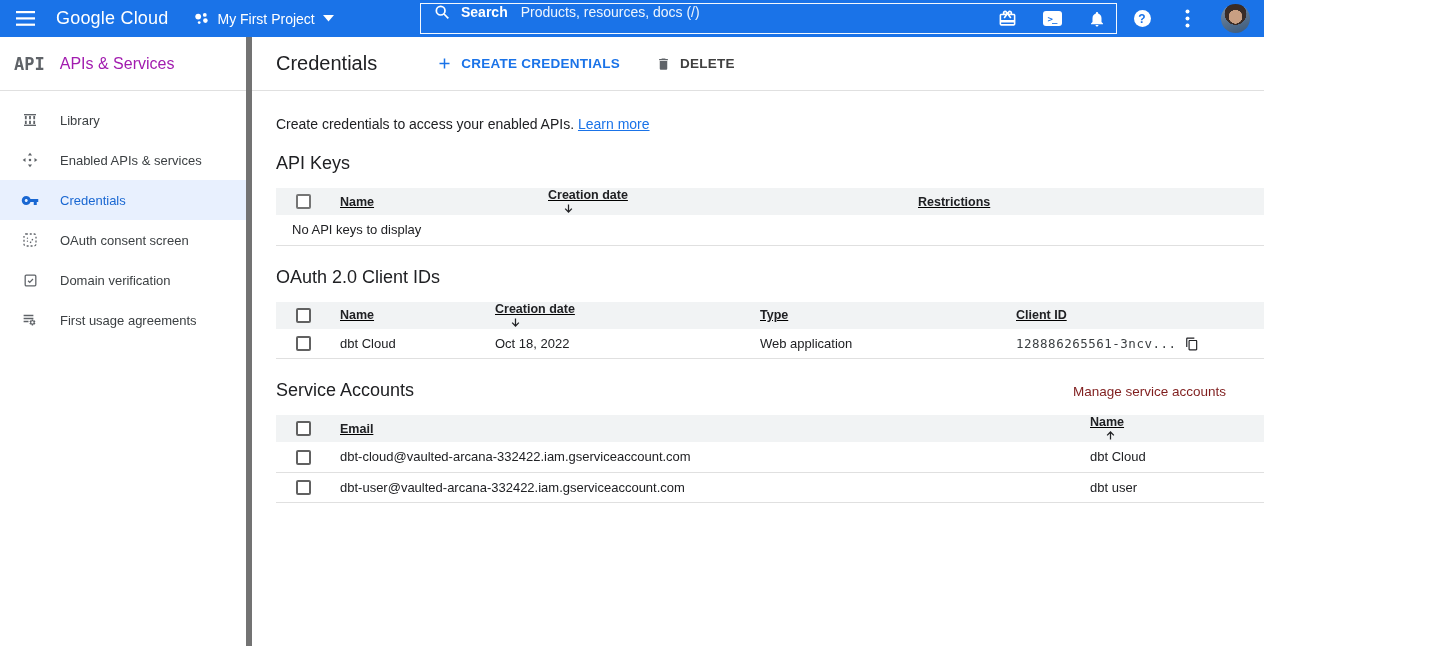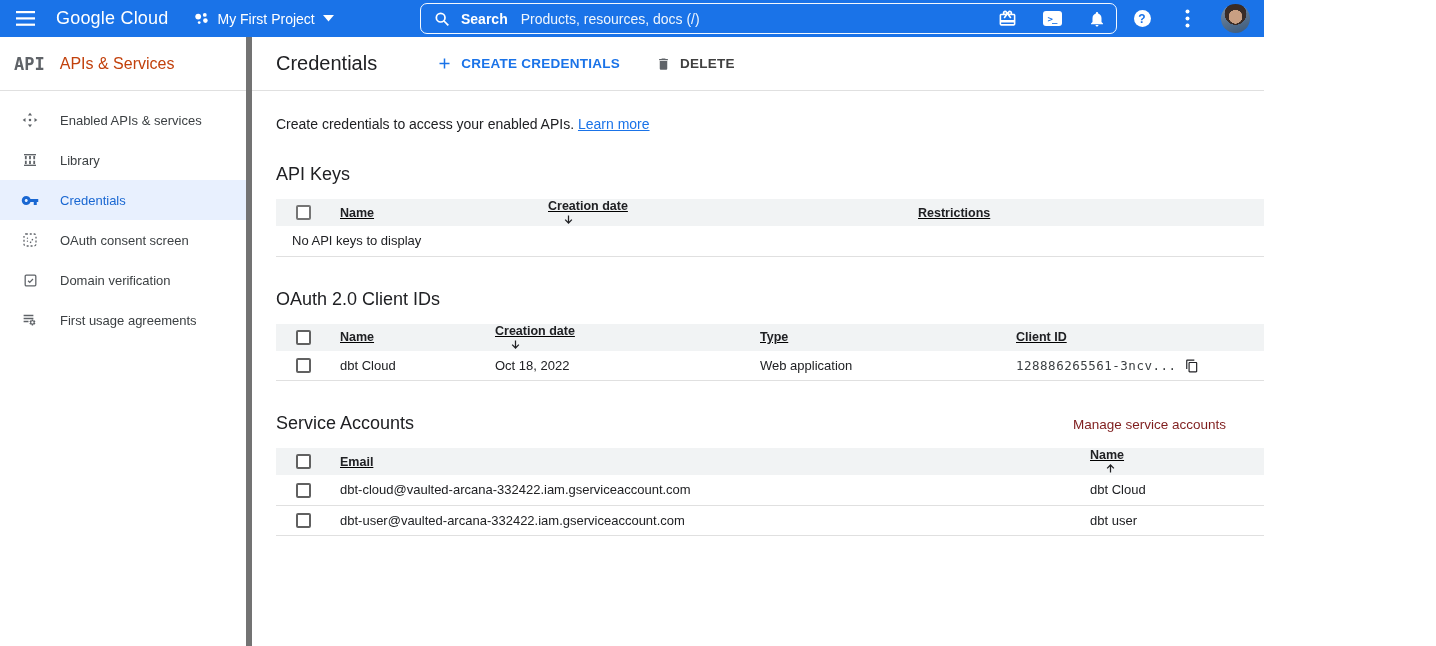--- a/index.html
+++ b/index.html
@@ -4,57 +4,57 @@
 <style>
   * { margin:0; padding:0; box-sizing:border-box; }
   body { font-family:"Liberation Sans","DejaVu Sans",sans-serif; background:#fff; }
   .app { width:1264px; height:646px; overflow:hidden; display:flex; flex-direction:column; background:#fff; }
 
   
   .topbar { height:37px; background:#1a73e8; display:flex; align-items:center; color:#fff; position:relative; flex:0 0 37px; }
   .hamburger { width:50px; height:37px; display:flex; align-items:center; justify-content:center; cursor:pointer; }
   .logo { font-size:18px; letter-spacing:.2px; margin-left:6px; white-space:nowrap; cursor:pointer; }
   .project-switcher { display:flex; align-items:center; margin-left:26px; font-size:14px; gap:8px; cursor:pointer; white-space:nowrap; }
-  .searchbar { position:absolute; left:420px; top:3px; width:697px; height:31px; border:1px solid rgba(255,255,255,.95); border-radius:7px; display:flex; align-items:center; padding:0 13px; cursor:text; }
+  .searchbar { position:absolute; left:420px; top:3px; width:697px; height:31px; border:1px solid rgba(255,255,255,.95); border-radius:0; display:flex; padding:0 13px; cursor:text; }
   .search-label { font-size:14px; font-weight:700; margin-left:11px; }
   .search-placeholder { font-size:14px; margin-left:13px; color:rgba(255,255,255,.93); }
   .topbar-right { margin-left:auto; display:flex; align-items:center; gap:23px; padding-right:14px; }
   .tb-iconbtn { width:22px; height:22px; display:flex; align-items:center; justify-content:center; cursor:pointer; }
   .shell-chip { width:19px; height:15px; background:#fff; border-radius:3px; color:#1a73e8; font-family:"DejaVu Sans Mono",monospace; font-weight:700; font-size:9px; display:flex; align-items:center; justify-content:center; letter-spacing:-1px; }
   .help-chip { width:17px; height:17px; background:#fff; border-radius:50%; color:#1a73e8; font-weight:700; font-size:12px; display:flex; align-items:center; justify-content:center; }
   .avatar { width:29px; height:29px; border-radius:50%; background:
       radial-gradient(circle at 50% 44%, #c99f82 0 31%, rgba(0,0,0,0) 32%),
       radial-gradient(circle at 50% 34%, #3a2c26 0 45%, rgba(0,0,0,0) 46%),
       linear-gradient(160deg,#7d93ad 0%,#55708e 55%,#3c5878 100%);
     cursor:pointer; }
 
   
   .main { flex:1; display:flex; min-height:0; }
   .sidebar { width:252px; flex:0 0 252px; border-right:6px solid #737373; background:#fff; }
   .sidebar-header { height:54px; display:flex; align-items:center; padding-left:14px; border-bottom:1px solid #e0e0e0; }
   .api-glyph { font-family:"DejaVu Sans Mono",monospace; font-weight:700; font-size:17px; color:#5f6368; letter-spacing:0; }
-  .sidebar-title { font-size:16px; color:#c2410c; margin-left:15px; }
+  .sidebar-title { font-size:16px; color:#a21caf; margin-left:15px; }
   .menu { padding-top:9px; }
   .menu-item { height:40px; display:flex; align-items:center; padding-left:21px; font-size:13px; color:#3c4043; cursor:pointer; }
   .mi-icon { width:18px; height:18px; color:#5f6368; margin-right:21px; display:flex; align-items:center; justify-content:center; flex:0 0 18px; }
   .menu-item.selected { background:#e8f0fe; color:#1967d2; }
   .menu-item.selected .mi-icon { color:#1967d2; }
 
   .content { flex:1; min-width:0; display:flex; flex-direction:column; }
   .content-header { height:54px; flex:0 0 54px; border-bottom:1px solid #e0e0e0; display:flex; align-items:center; padding-left:24px; }
   .page-title { font-size:20px; color:#202124; }
   .hbtn { display:flex; align-items:center; gap:9px; font-size:13.5px; font-weight:700; letter-spacing:.25px; cursor:pointer; background:none; border:none; font-family:Liberation Sans, sans-serif; }
   .hbtn.create { color:#1a73e8; margin-left:60px; }
   .hbtn.delete { color:#404040; margin-left:36px; cursor:default; }
 
   .content-body { padding:0 24px; overflow:hidden; }
   .intro { margin-top:25px; font-size:14px; color:#202124; }
   .intro a { color:#1a73e8; text-decoration:underline; cursor:pointer; }
-  .section-heading { margin-top:32px; font-size:18px; font-weight:400; color:#202124; }
-  .section-row { margin-top:32px; display:flex; align-items:baseline; justify-content:space-between; }
+  .section-heading { margin-top:21px; font-size:18px; font-weight:400; color:#202124; }
+  .section-row { margin-top:21px; display:flex; align-items:baseline; justify-content:space-between; }
   .manage-link { color:#7f1d1d; font-size:13.5px; cursor:pointer; padding-right:14px; }
 
   table.tbl { width:100%; border-collapse:collapse; table-layout:fixed; margin-top:14px; }
   .tbl thead tr { background:#f1f3f4;text-decoration:underline; }
   .tbl th { height:27px; font-size:12.5px; font-weight:700; color:#202124; text-align:left; padding:0 10px; white-space:nowrap; overflow:hidden; }
   .tbl th.cb-cell, .tbl td.cb-cell { padding-left:20px; }
   .tbl th.actions { text-align:right; color:#80868b; font-weight:400; padding-right:18px; }
   .tbl td { height:30px; font-size:13px; color:#202124; padding:0 10px; border-bottom:1px solid #e0e0e0; white-space:nowrap; overflow:hidden; }
   .tbl td.actions { text-align:right; padding-right:18px; }
   .muted { color:#5f6368; }
@@ -138,40 +138,40 @@
 
     <div class="sidebar">
       <div class="sidebar-header">
         <span class="api-glyph">API</span>
         <span class="sidebar-title">APIs &amp; Services</span>
       </div>
       <div class="menu">
         <div class="menu-item">
           <span class="mi-icon">
             <svg width="18" height="18" viewBox="0 0 24 24" fill="currentColor">
-                <path d="M12 2.2L14.8 6H9.2L12 2.2zM12 21.8L9.2 18h5.6L12 21.8zM2.2 12L6 9.2v5.6L2.2 12zM21.8 12L18 14.8V9.2L21.8 12z"></path>
-                <circle cx="12" cy="12" r="1.7"></circle>
-              </svg>
-          </span>
-          <span>Enabled APIs &amp; services</span>
-        </div>
-        <div class="menu-item">
-          <span class="mi-icon">
-            <svg width="18" height="18" viewBox="0 0 24 24" fill="currentColor">
                 <rect x="4" y="4" width="16" height="1.8"></rect>
                 <rect x="5.2" y="6.6" width="2.4" height="4.4"></rect>
                 <rect x="10.8" y="6.6" width="2.4" height="4.4"></rect>
                 <rect x="16.4" y="6.6" width="2.4" height="4.4"></rect>
                 <rect x="5.2" y="13" width="2.4" height="4.4"></rect>
                 <rect x="10.8" y="13" width="2.4" height="4.4"></rect>
                 <rect x="16.4" y="13" width="2.4" height="4.4"></rect>
                 <rect x="4" y="18.2" width="16" height="1.8"></rect>
               </svg>
           </span>
           <span>Library</span>
+        </div>
+        <div class="menu-item">
+          <span class="mi-icon">
+            <svg width="18" height="18" viewBox="0 0 24 24" fill="currentColor">
+                <path d="M12 2.2L14.8 6H9.2L12 2.2zM12 21.8L9.2 18h5.6L12 21.8zM2.2 12L6 9.2v5.6L2.2 12zM21.8 12L18 14.8V9.2L21.8 12z"></path>
+                <circle cx="12" cy="12" r="1.7"></circle>
+              </svg>
+          </span>
+          <span>Enabled APIs &amp; services</span>
         </div>
         <div class="menu-item selected">
           <span class="mi-icon">
             <svg width="19" height="19" viewBox="0 0 24 24" fill="currentColor">
                 <path d="M12.65 10C11.83 7.67 9.61 6 7 6c-3.31 0-6 2.69-6 6s2.69 6 6 6c2.61 0 4.83-1.67 5.65-4H17v4h4v-4h2v-4H12.65zM7 14c-1.1 0-2-.9-2-2s.9-2 2-2 2 .9 2 2-.9 2-2 2z"></path>
               </svg>
           </span>
           <span>Credentials</span>
         </div>
         <div class="menu-item">

